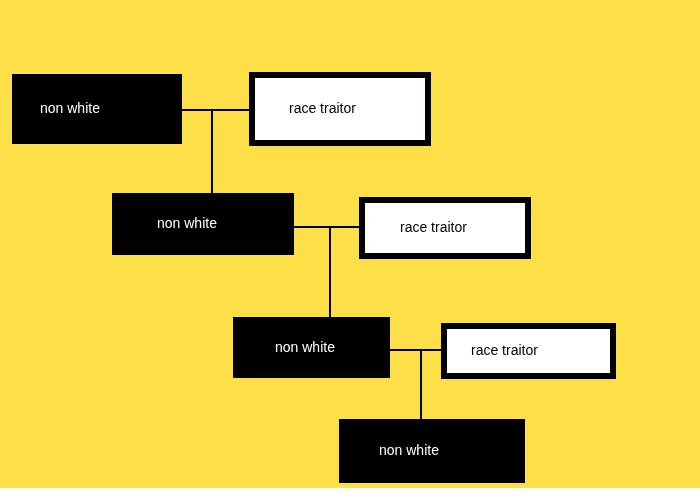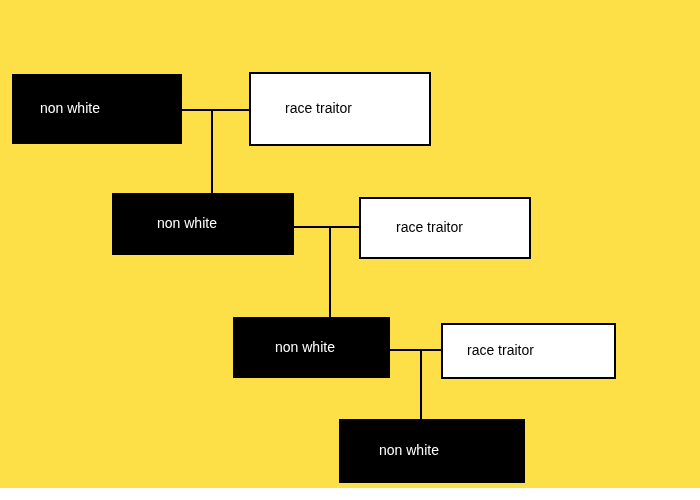--- a/index.html
+++ b/index.html
@@ -28,21 +28,21 @@
     white-space: nowrap;
   }
   .node.filled {
     background: #000000;
     color: #ffffff;
     border: none;
   }
   .node.outlined {
     background: #ffffff;
     color: #000000;
-    border: 2px solid #84cc16;
+    border: 6px solid #84cc16;
   }
   .node .node-label {
     display: block;
     width: 100%;
   }
   .edge {
     position: absolute;
     background: #000000;
   }
   .edge.h { height: 2px; }

